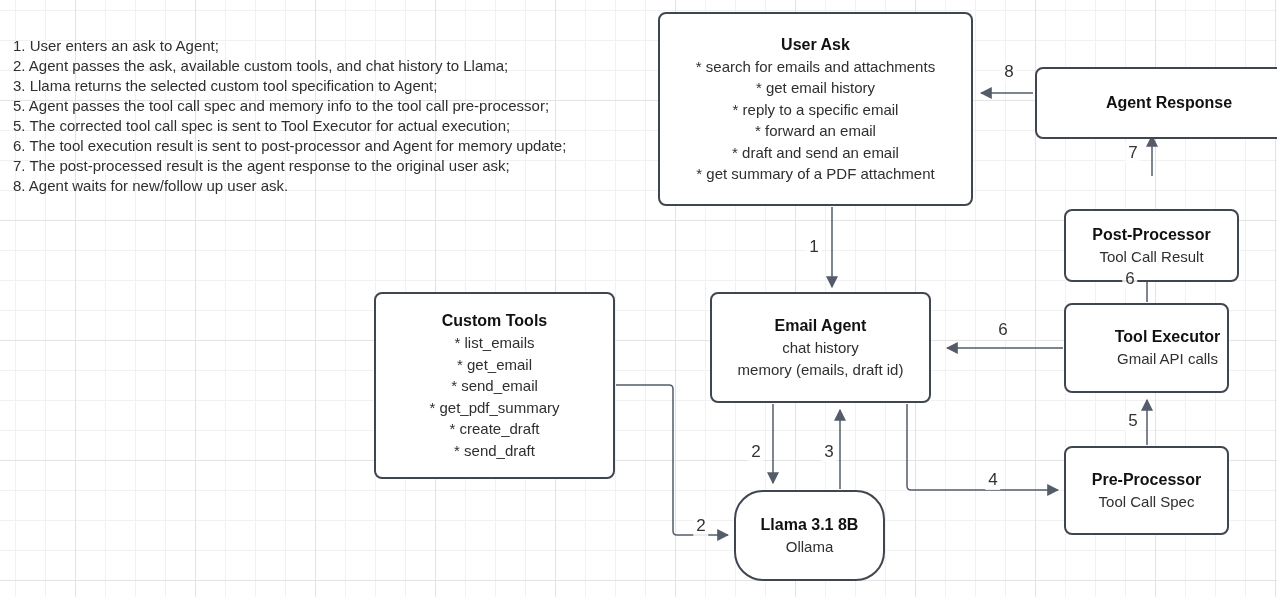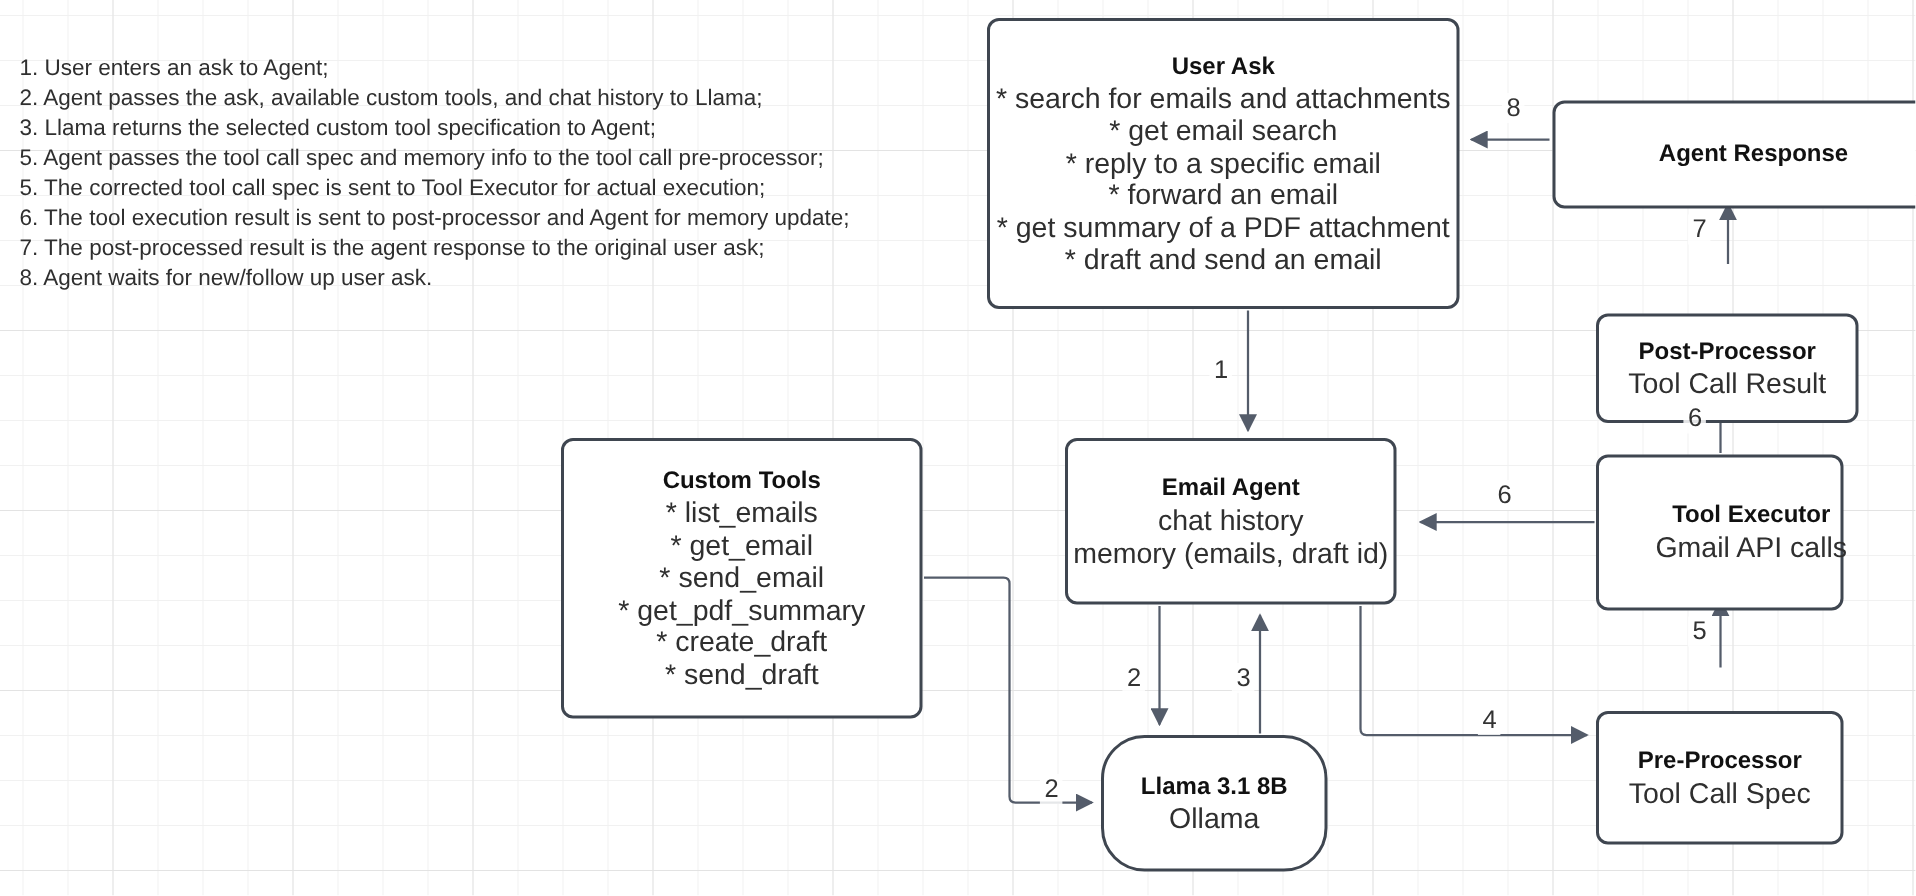--- a/index.html
+++ b/index.html
@@ -44,21 +44,21 @@
     padding: 4px 6px;
   }
   .node-title {
     font-weight: bold;
     font-size: 16px;
     line-height: 22px;
     color: var(--title_text, #111111);
     white-space: nowrap;
   }
   .node-line {
-    font-size: 19px;
+    font-size: 15px;
     line-height: 21.5px;
     color: var(--body_text, #2f2f2f);
     white-space: nowrap;
   }
 
   svg.edges { position: absolute; left: 0; top: 0; }
   .edge {
     stroke: var(--edge, #545c6a);
     stroke-width: 1.5;
     fill: none;
@@ -72,22 +72,22 @@
     color: #333333;
     background: rgba(255,255,255,0.85);
     padding: 0 3px;
     line-height: 20px;
   }
 
   
   #node-user-ask      { left: 658px;  top: 12px;  width: 315px; height: 194px; }
   #node-agent-response{ left: 1035px; top: 67px;  width: 268px; height: 72px;  }
   #node-post-processor{ left: 1064px; top: 177px; width: 175px; height: 73px; margin-top: 32px;  }
-  #node-tool-executor { left: 1064px; top: 303px; width: 165px; height: 104px; padding-left: 48px;  }
-  #node-pre-processor { left: 1064px; top: 446px; width: 165px; height: 89px; margin-top: 28px;  }
+  #node-tool-executor { left: 1064px; top: 303px; width: 165px; height: 90px; padding-left: 48px;  }
+  #node-pre-processor { left: 1064px; top: 446px; width: 165px; height: 89px;  }
   #node-email-agent   { left: 710px;  top: 292px; width: 221px; height: 111px; }
   #node-custom-tools  { left: 374px;  top: 292px; width: 241px; height: 187px; }
   #node-llama         { left: 734px;  top: 490px; width: 151px; height: 91px; border-radius: 29px;  }
 
   
   #label-e1  { left: 814px;  top: 247px; }
   #label-e2a { left: 756px;  top: 452px; }
   #label-e2b { left: 701px;  top: 526px; }
   #label-e3  { left: 829px;  top: 452px; }
   #label-e4  { left: 993px;  top: 480px; }
@@ -127,25 +127,25 @@
     <path class="edge" d="M 1147 445 L 1147 400" marker-end="url(#arrowhead)"></path>
     <path class="edge" d="M 1063 348 L 947 348" marker-end="url(#arrowhead)"></path>
     <path class="edge" d="M 1147 302 L 1147 257" marker-end="url(#arrowhead)"></path>
     <path class="edge" d="M 1152 176 L 1152 136" marker-end="url(#arrowhead)"></path>
     <path class="edge" d="M 1033 93 L 981 93" marker-end="url(#arrowhead)"></path>
   </svg>
 
   <div class="node" id="node-user-ask">
     <div class="node-title">User Ask</div>
     <div class="node-line">* search for emails and attachments</div>
-    <div class="node-line">* get email search</div>
+    <div class="node-line">* get email history</div>
     <div class="node-line">* reply to a specific email</div>
     <div class="node-line">* forward an email</div>
+    <div class="node-line">* draft and send an email</div>
     <div class="node-line">* get summary of a PDF attachment</div>
-    <div class="node-line">* draft and send an email</div>
   </div>
 
   <div class="node" id="node-agent-response">
     <div class="node-title">Agent Response</div>
   </div>
 
   <div class="node" id="node-post-processor">
     <div class="node-title">Post-Processor</div>
     <div class="node-line">Tool Call Result</div>
   </div>

